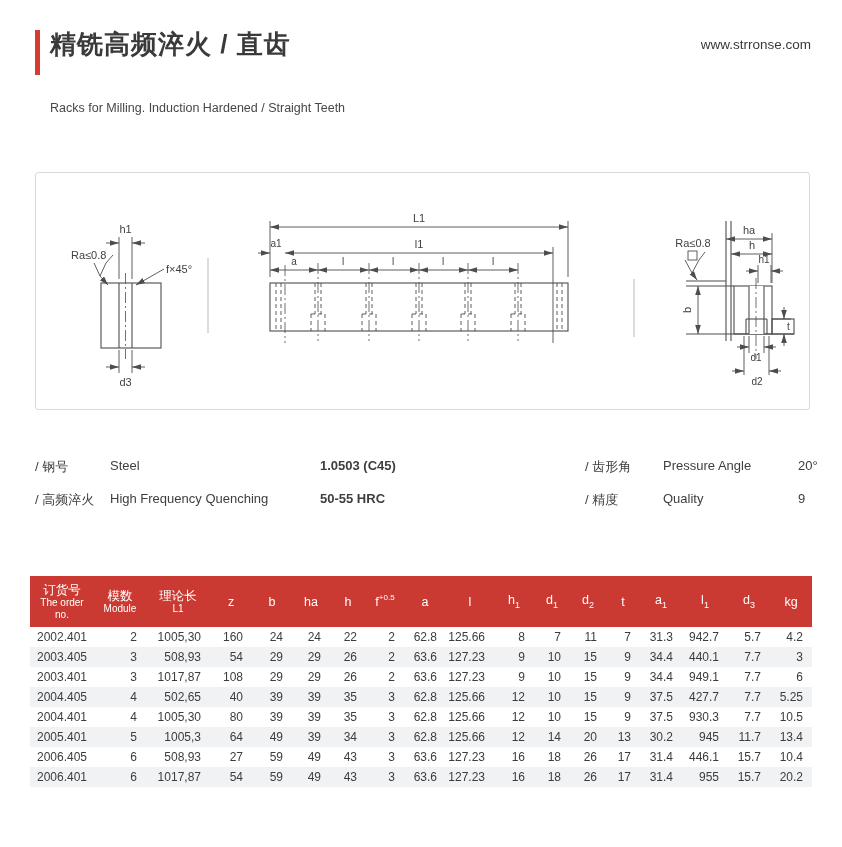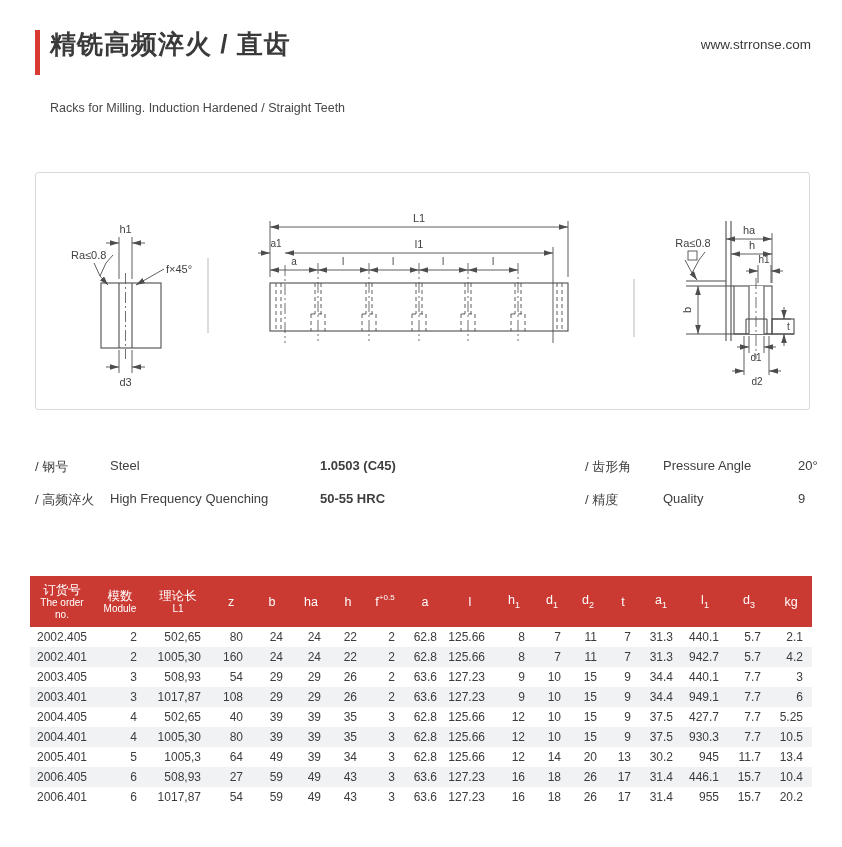--- a/index.html
+++ b/index.html
@@ -305,40 +305,20 @@
         <th><span>d</span><sub>2</sub></th>
         <th><span>t</span></th>
         <th><span>a</span><sub>1</sub></th>
         <th><span>l</span><sub>1</sub></th>
         <th><span>d</span><sub>3</sub></th>
         <th><span>kg</span></th>
       </tr>
   </thead>
   <tbody>
       <tr>
-        <td>2002.405</td>
-        <td>2</td>
-        <td>502,65</td>
-        <td>80</td>
-        <td>24</td>
-        <td>24</td>
-        <td>22</td>
-        <td>2</td>
-        <td>62.8</td>
-        <td>125.66</td>
-        <td>8</td>
-        <td>7</td>
-        <td>11</td>
-        <td>7</td>
-        <td>31.3</td>
-        <td>440.1</td>
-        <td>5.7</td>
-        <td>2.1</td>
-      </tr>
-      <tr>
         <td>2002.401</td>
         <td>2</td>
         <td>1005,30</td>
         <td>160</td>
         <td>24</td>
         <td>24</td>
         <td>22</td>
         <td>2</td>
         <td>62.8</td>
         <td>125.66</td>

